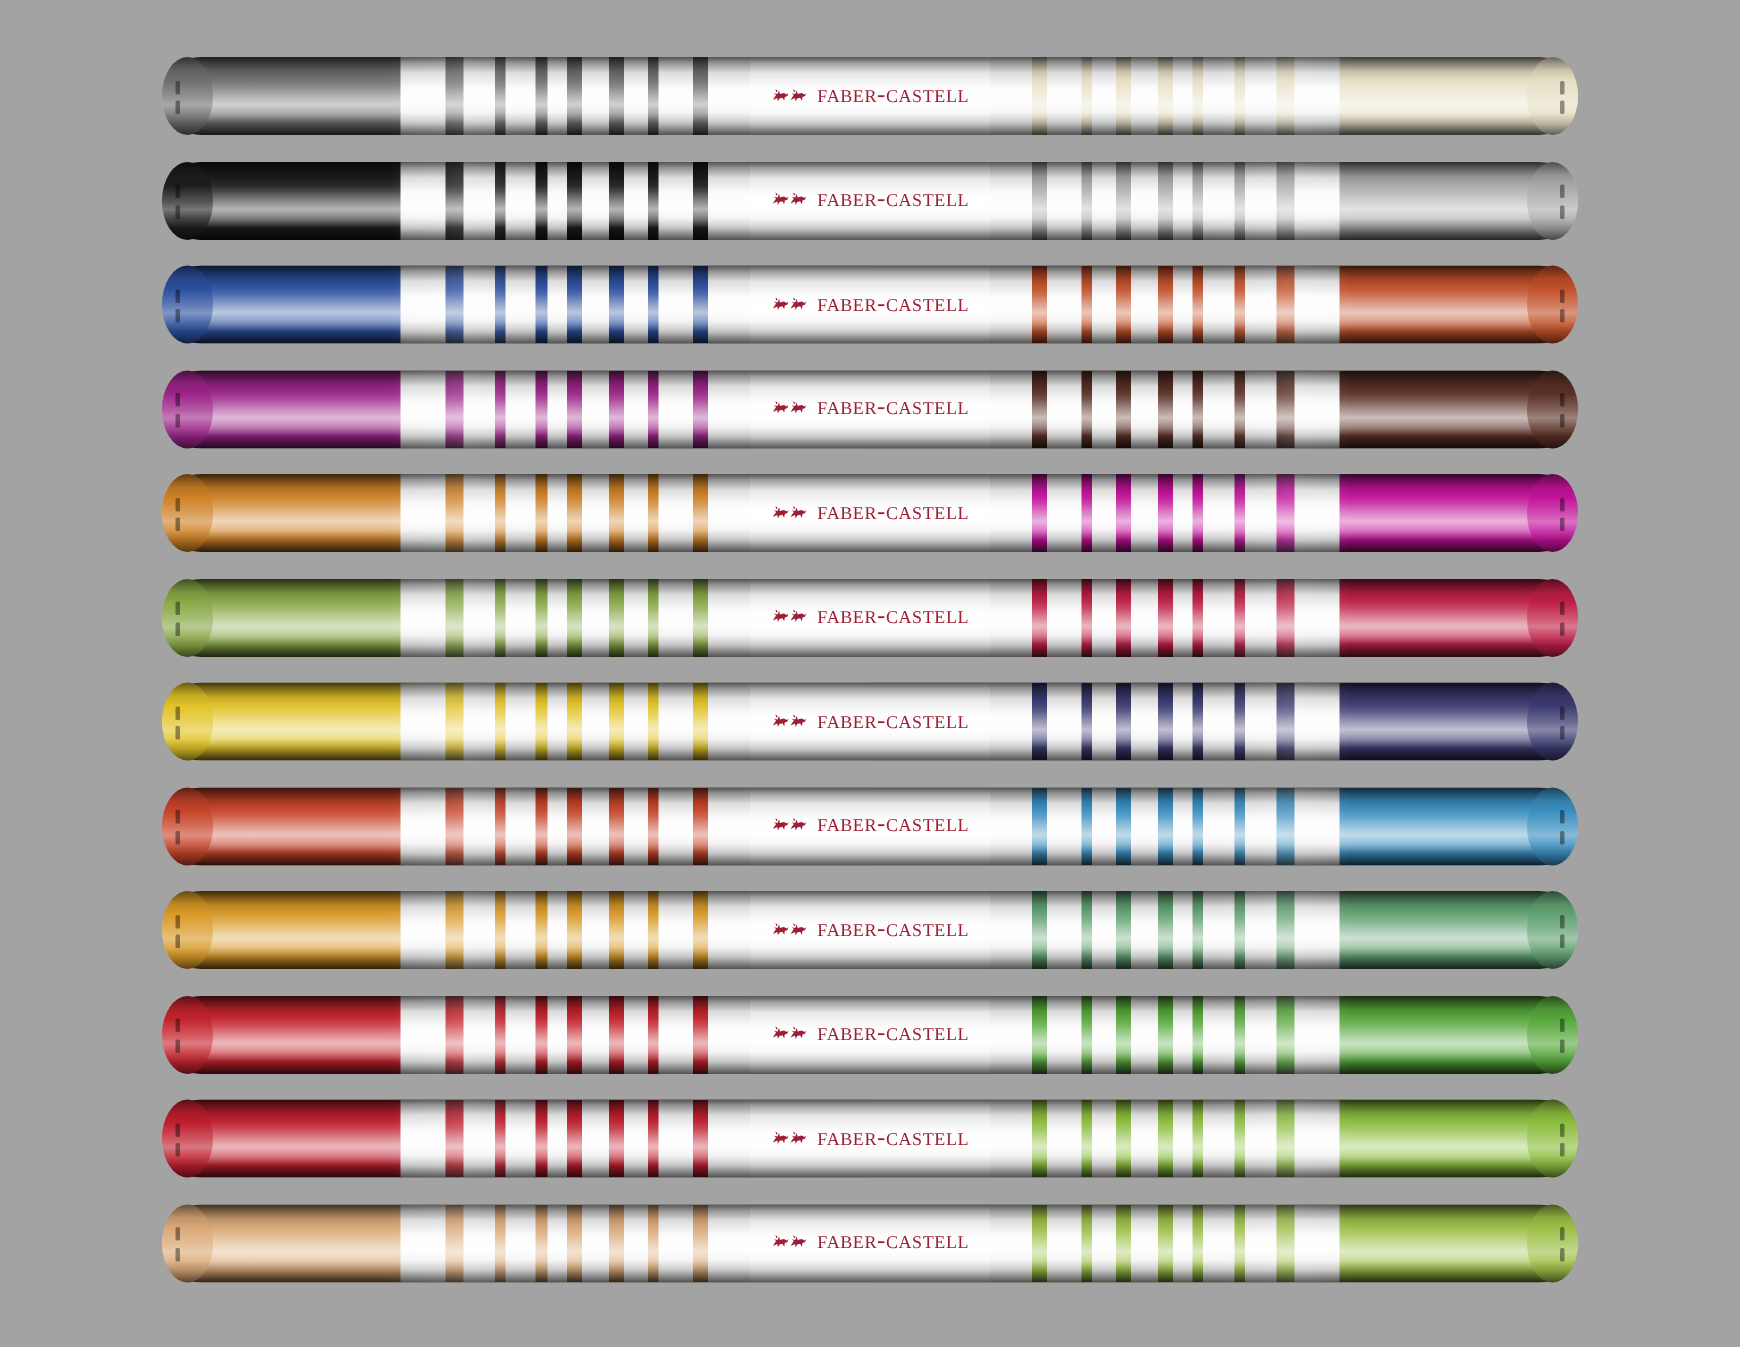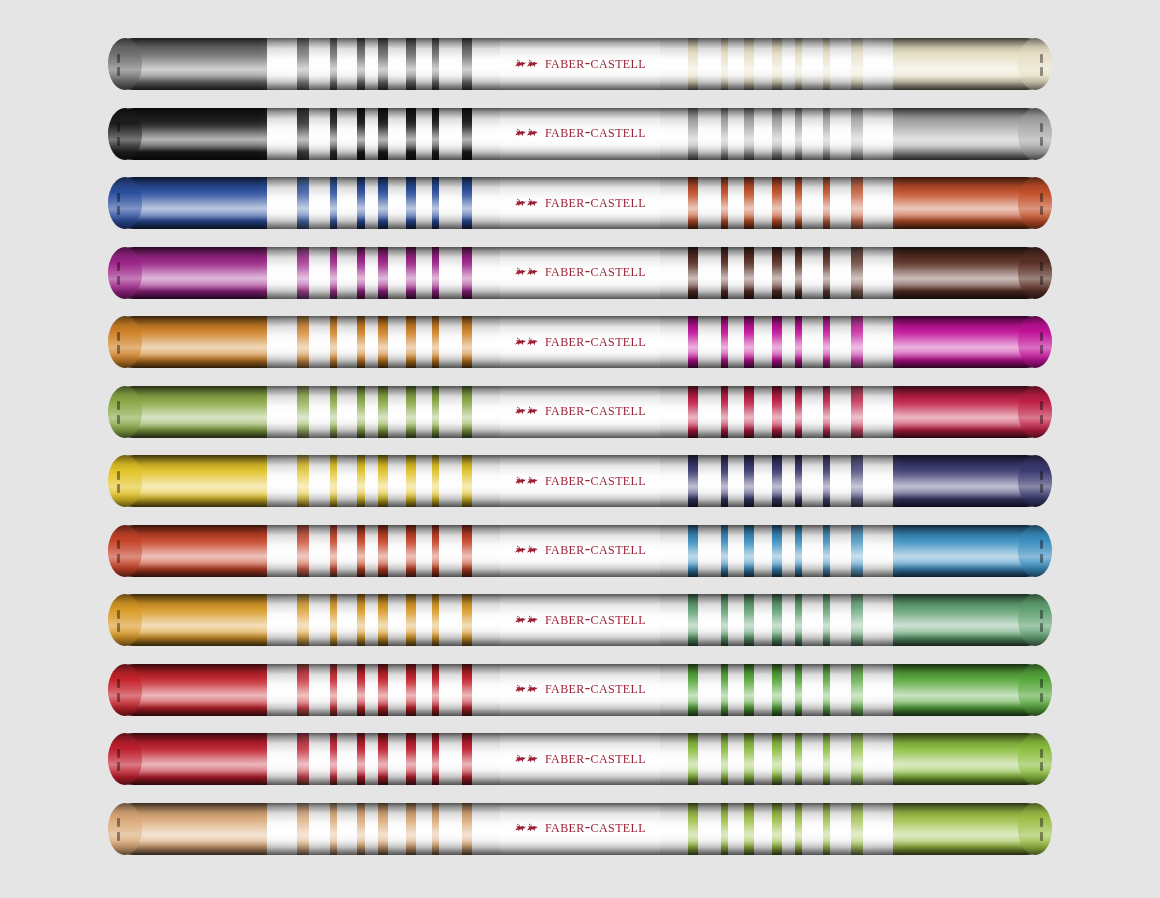--- a/index.html
+++ b/index.html
@@ -2,21 +2,21 @@
 <html><head>
 <meta charset="utf-8">
 <style>
   html,body{margin:0;padding:0;}
   body{
     width:1160px;height:898px;
     background:#ffffff;
     font-family:"Liberation Serif",serif;
     overflow:hidden;
   }
-  #stage{position:relative;width:1160px;height:898px;background:#e5e5e5;}
+  #stage{position:relative;width:1160px;height:898px;background:#a3a3a3;}
 
   .pen{
     position:absolute;
     left:108px;
     width:944px;
     height:52px;
   }
 
   
   .barrel{

